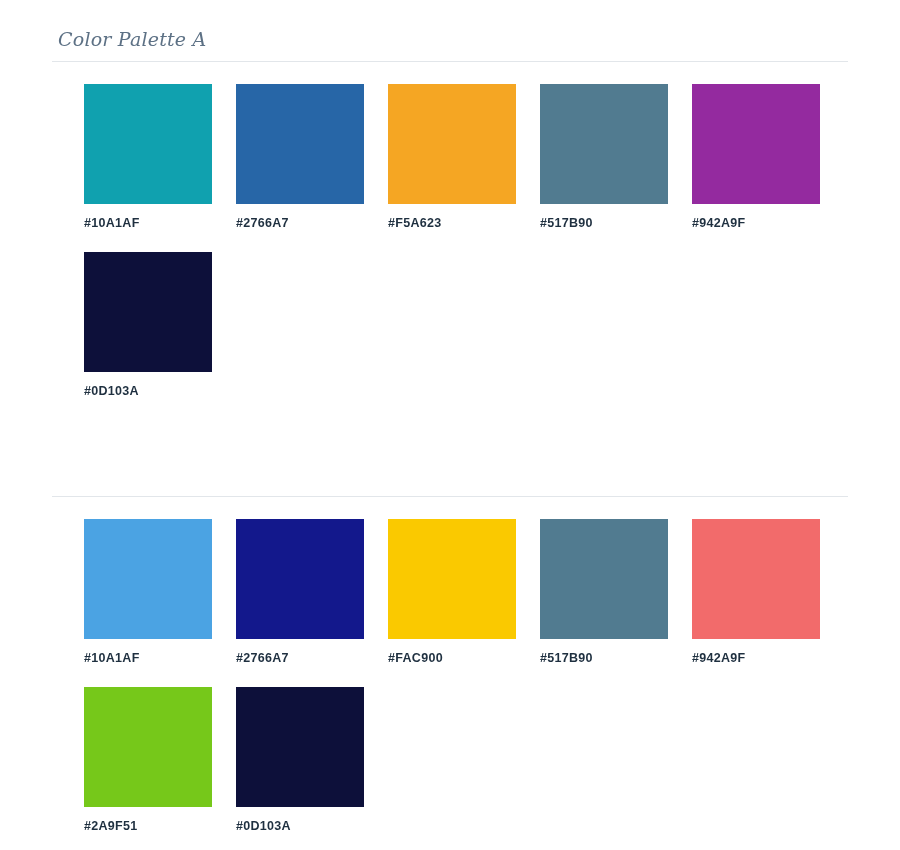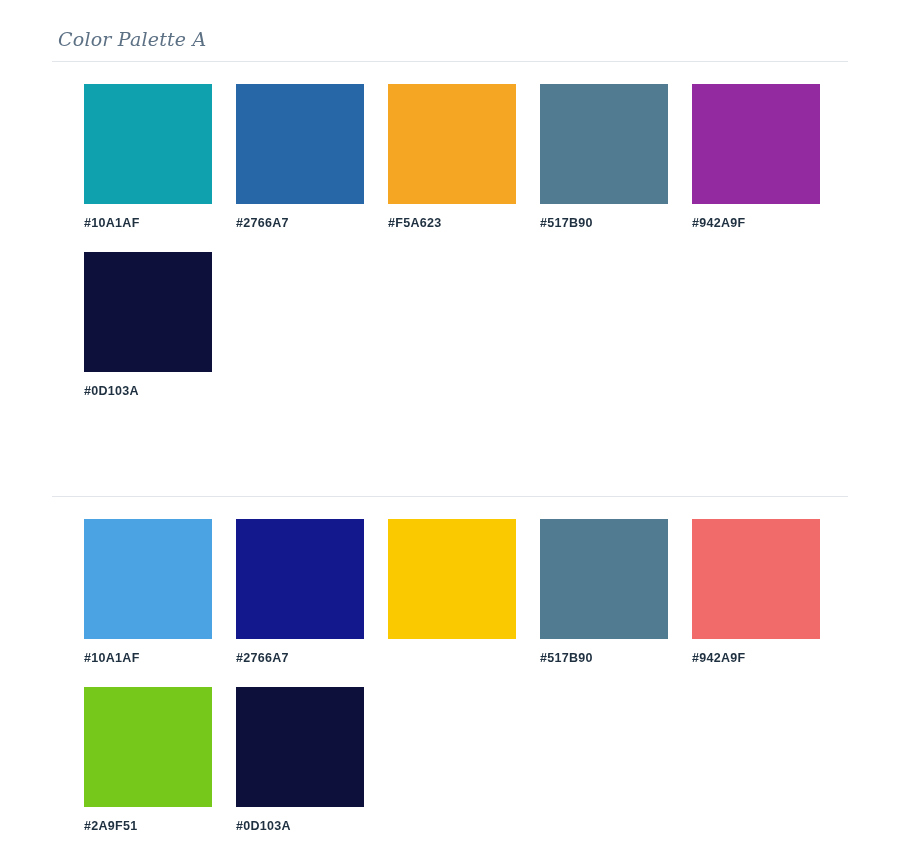--- a/index.html
+++ b/index.html
@@ -124,20 +124,21 @@
         <div class="swatch-cell">
           <div class="swatch-box" style="background-color: rgb(75, 163, 227);"></div>
           <span class="swatch-label">#10A1AF</span>
         </div>
         <div class="swatch-cell">
           <div class="swatch-box" style="background-color: rgb(19, 24, 140);"></div>
           <span class="swatch-label">#2766A7</span>
         </div>
         <div class="swatch-cell">
           <div class="swatch-box" style="background-color: rgb(250, 201, 0);"></div>
+          <span class="swatch-label">#FAC900</span>
         </div>
         <div class="swatch-cell">
           <div class="swatch-box" style="background-color: rgb(81, 123, 144);"></div>
           <span class="swatch-label">#517B90</span>
         </div>
         <div class="swatch-cell">
           <div class="swatch-box" style="background-color: rgb(242, 107, 107);"></div>
           <span class="swatch-label">#942A9F</span>
         </div>
         <div class="swatch-cell">

